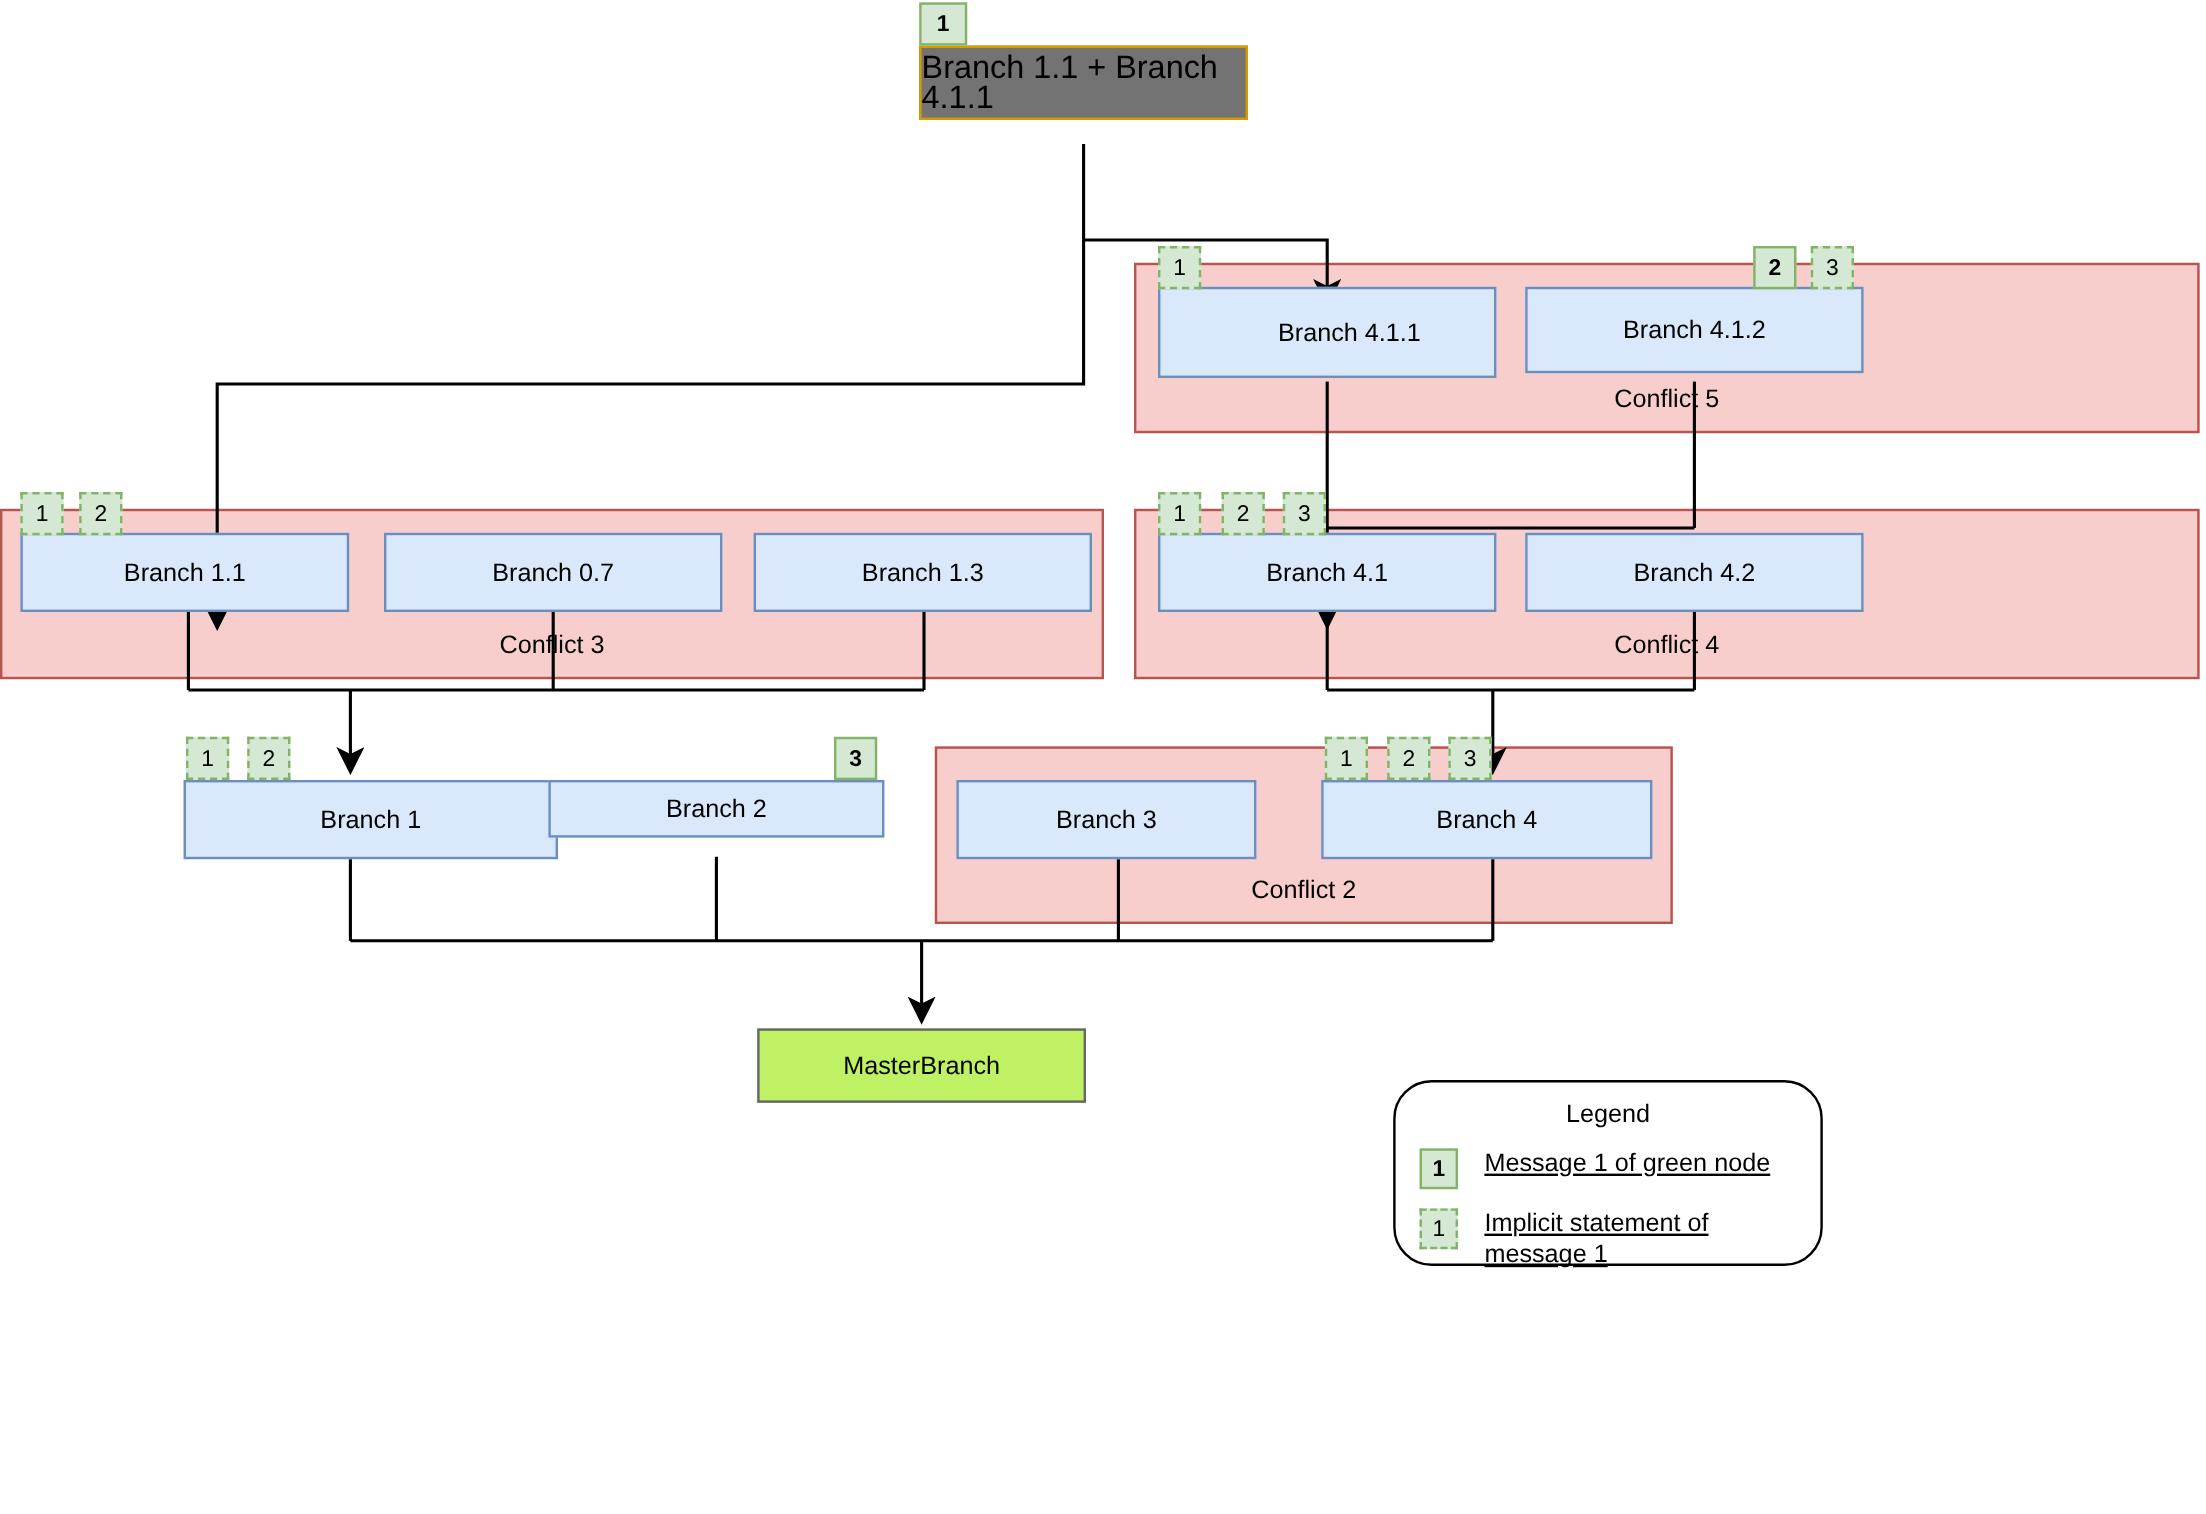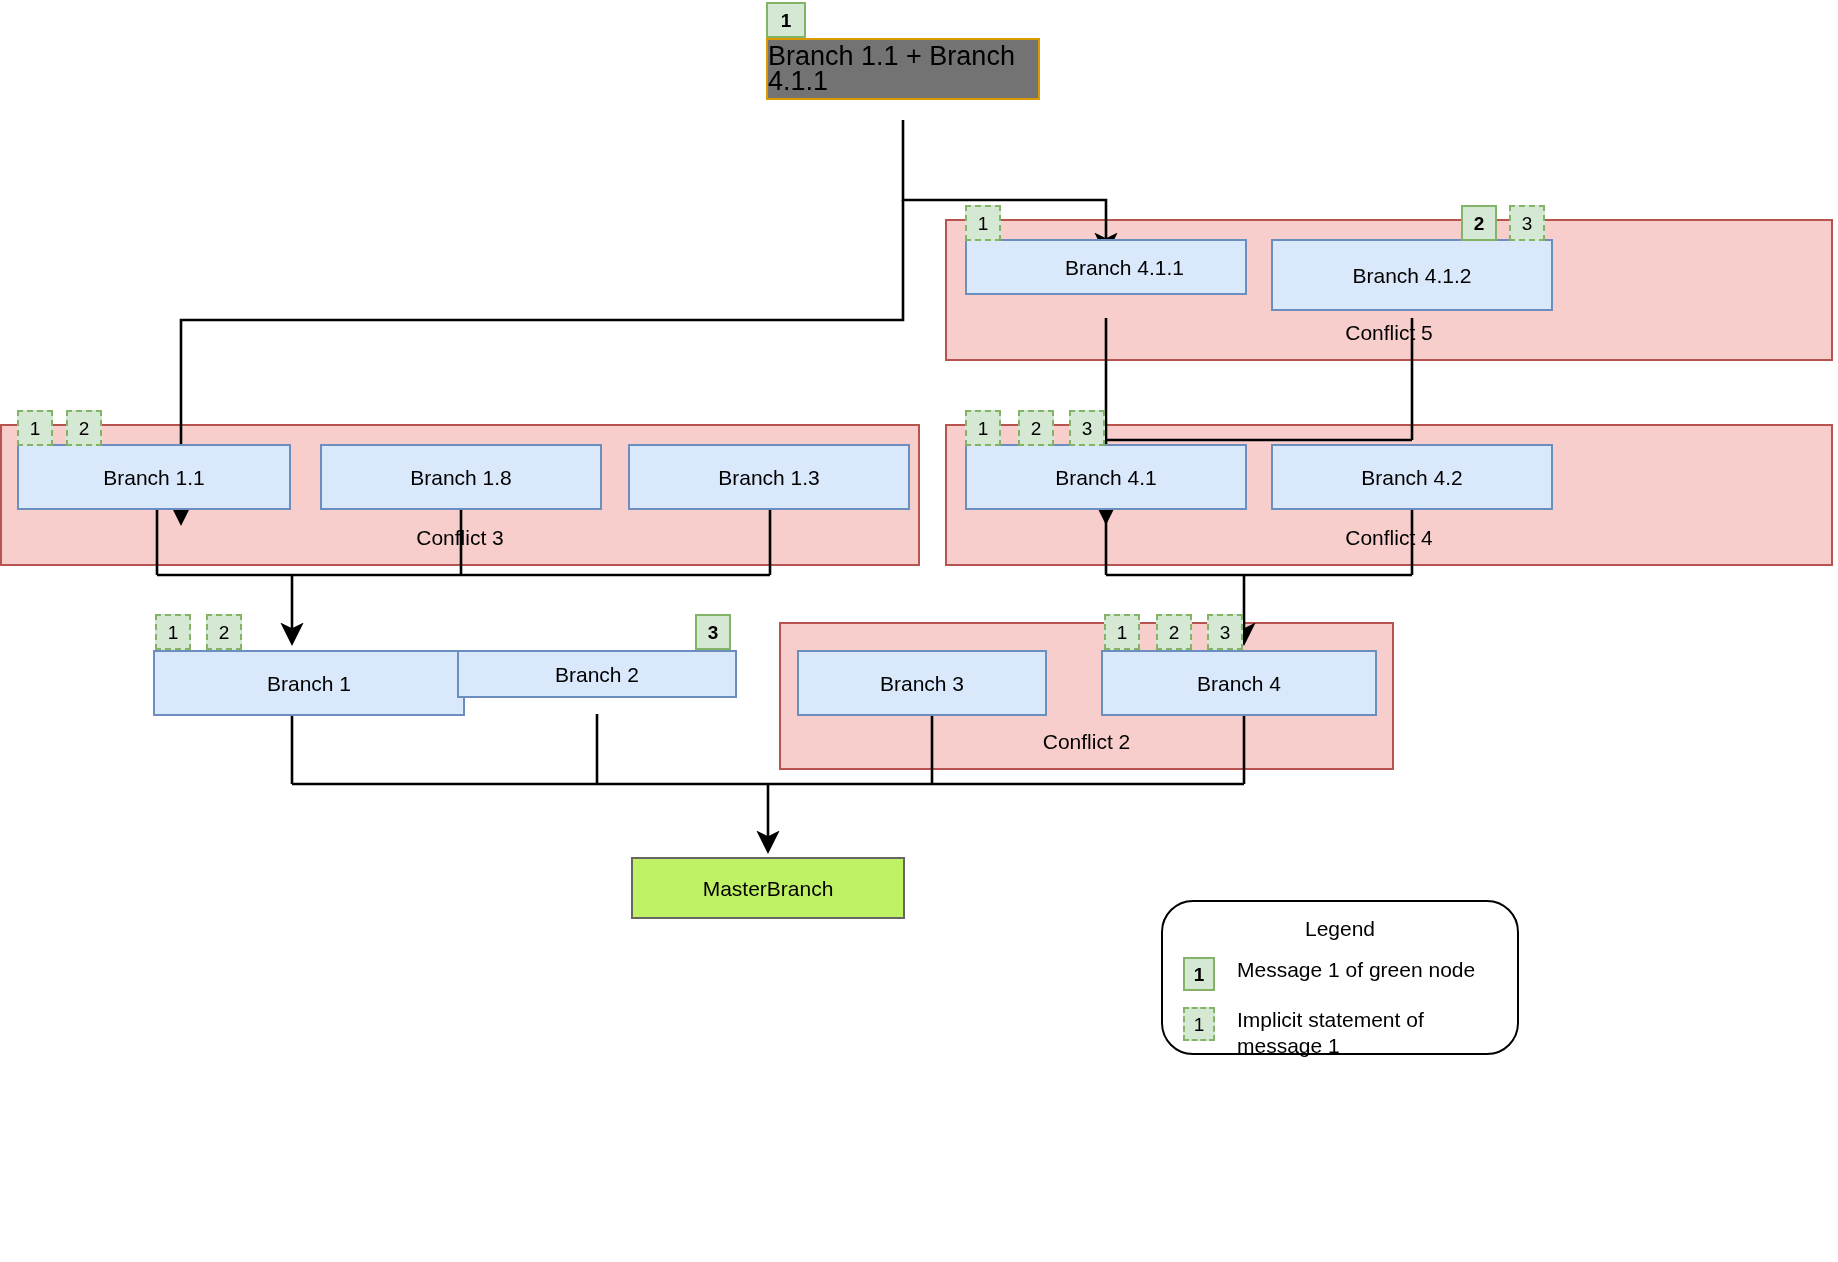--- a/index.html
+++ b/index.html
@@ -150,20 +150,21 @@
   }
   .legend-swatch.implicit {
     border: 2px dashed #82b366;
     font-weight: normal;
   }
   .legend-text {
     margin-left: 22px;
     font-size: 21px;
     line-height: 26px;
     max-width: 270px;
+    text-decoration: underline;
   }
 </style>
 </head>
 <body>
 
 <div id="canvas">
 
   <svg id="edges" viewBox="0 0 1838 1262" width="1838" height="1262" xmlns="http://www.w3.org/2000/svg">
     <defs>
       <marker id="arrow" viewBox="0 0 12 12" refX="10" refY="6" markerWidth="9" markerHeight="9" orient="auto-start-reverse">
@@ -204,21 +205,21 @@
   <div class="node-orange" style="left:766px; top:38px; width:274px; height:62px;">
     <span>Branch 1.1 + Branch 4.1.1</span>
   </div>
   <div class="badge solid" style="left:766px; top:2px; width:40px; height:36px;">
     <span>1</span>
   </div>
 
   <div class="group" style="left:945px; top:219px; width:888px; height:142px;">
     <span class="group-label">Conflict 5</span>
   </div>
-  <div class="node" style="left:965px; top:239px; width:282px; height:56px;padding-left:37px;">
+  <div class="node" style="left:965px; top:239px; width:282px; height:76px;padding-left:37px;">
     <span>Branch 4.1.1</span>
   </div>
   <div class="node" style="left:1271px; top:239px; width:282px; height:72px;">
     <span>Branch 4.1.2</span>
   </div>
   <div class="badge implicit" style="left:965px; top:205px; width:36px; height:36px;">
     <span>1</span>
   </div>
   <div class="badge solid" style="left:1461px; top:205px; width:36px; height:36px;">
     <span>2</span>
@@ -227,21 +228,21 @@
     <span>3</span>
   </div>
 
   <div class="group" style="left:0px; top:424px; width:920px; height:142px;">
     <span class="group-label">Conflict 3</span>
   </div>
   <div class="node" style="left:17px; top:444px; width:274px; height:66px;">
     <span>Branch 1.1</span>
   </div>
   <div class="node" style="left:320px; top:444px; width:282px; height:66px;">
-    <span>Branch 1.8</span>
+    <span>Branch 0.7</span>
   </div>
   <div class="node" style="left:628px; top:444px; width:282px; height:66px;">
     <span>Branch 1.3</span>
   </div>
   <div class="badge implicit" style="left:17px; top:410px; width:36px; height:36px;">
     <span>1</span>
   </div>
   <div class="badge implicit" style="left:66px; top:410px; width:36px; height:36px;">
     <span>2</span>
   </div>

